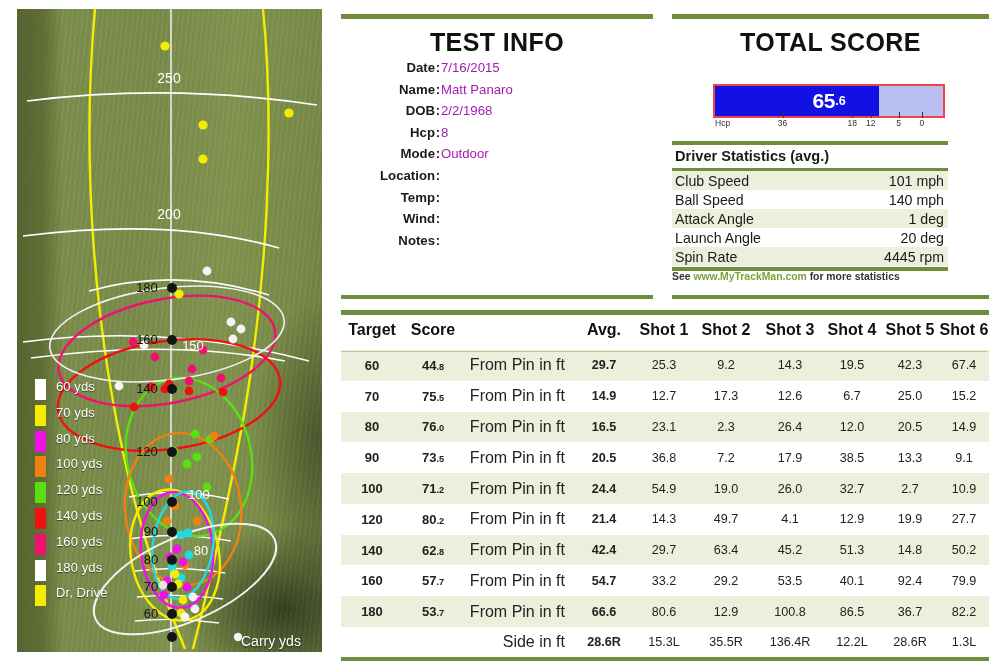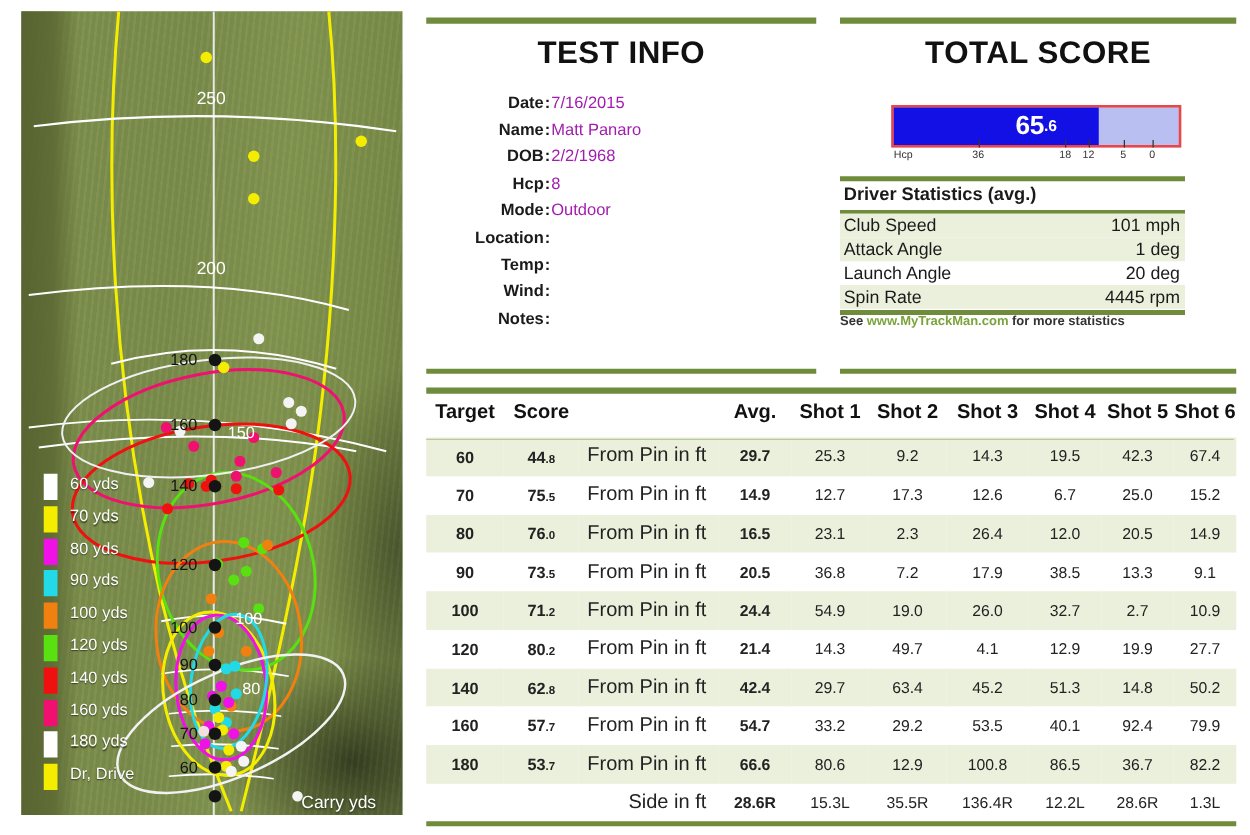--- a/index.html
+++ b/index.html
@@ -23,21 +23,21 @@
   .legend .sw{width:11px;height:21px;margin-left:12px;margin-right:10px;border:0;flex:none;}
   .legend .lb{color:#ffffff;font-size:13px;letter-spacing:.1px;text-shadow:0 1px 1px rgba(0,0,0,.55);}
   .carry{position:absolute;left:224px;top:624px;color:#fff;font-size:14px;text-shadow:0 1px 2px rgba(0,0,0,.6);}
 
   
   .rule{position:absolute;background:#6f8c3c;height:5px;}
   .rule.thin{height:4px;}
 
   
   .h1{position:absolute;font-size:25px;font-weight:bold;letter-spacing:.4px;color:#111;}
-  .info{position:absolute;left:345px;top:74px;width:300px;font-size:13.2px;}
+  .info{position:absolute;left:345px;top:60px;width:300px;font-size:13.2px;}
   .info .r{display:flex;margin-bottom:6.6px;line-height:15px;}
   .info .k{width:90px;text-align:right;font-weight:bold;}
   .info .c{width:6px;font-weight:bold;text-align:center;}
   .info .v{flex:1;color:#a21caf;}
 
   
   .scorewrap{position:absolute;left:713px;top:84px;width:232px;}
   .bar{position:relative;height:34px;border:2px solid #ef4444;box-sizing:border-box;background:#b9bff0;}
   .bar .fill{position:absolute;left:0;top:0;bottom:0;background:#1310e6;}
   .bar .val{position:absolute;right:0;top:0;bottom:0;width:100%;display:flex;align-items:center;justify-content:center;color:#fff;
@@ -210,24 +210,20 @@
         </div>
       <div class="row">
           <span class="sw" style="background:#f5ed00"></span>
           <span class="lb">70 yds</span>
         </div>
       <div class="row">
           <span class="sw" style="background:#f010e8"></span>
           <span class="lb">80 yds</span>
         </div>
       <div class="row">
-          <span class="sw" style="background:#22d9e8"></span>
-          <span class="lb">90 yds</span>
-        </div>
-      <div class="row">
           <span class="sw" style="background:#f08010"></span>
           <span class="lb">100 yds</span>
         </div>
       <div class="row">
           <span class="sw" style="background:#58e010"></span>
           <span class="lb">120 yds</span>
         </div>
       <div class="row">
           <span class="sw" style="background:#f01010"></span>
           <span class="lb">140 yds</span>
@@ -325,20 +321,24 @@
       </div>
   </div>
 
   <div class="ds">
     <div class="top"></div>
     <div class="ttl">Driver Statistics (avg.)</div>
     <div class="mid"></div>
     <div class="r alt">
         <span>Club Speed</span>
         <span>101 mph</span>
+      </div>
+    <div class="r">
+        <span>Ball Speed</span>
+        <span>140 mph</span>
       </div>
     <div class="r alt">
         <span>Attack Angle</span>
         <span>1 deg</span>
       </div>
     <div class="r">
         <span>Launch Angle</span>
         <span>20 deg</span>
       </div>
     <div class="r alt">

